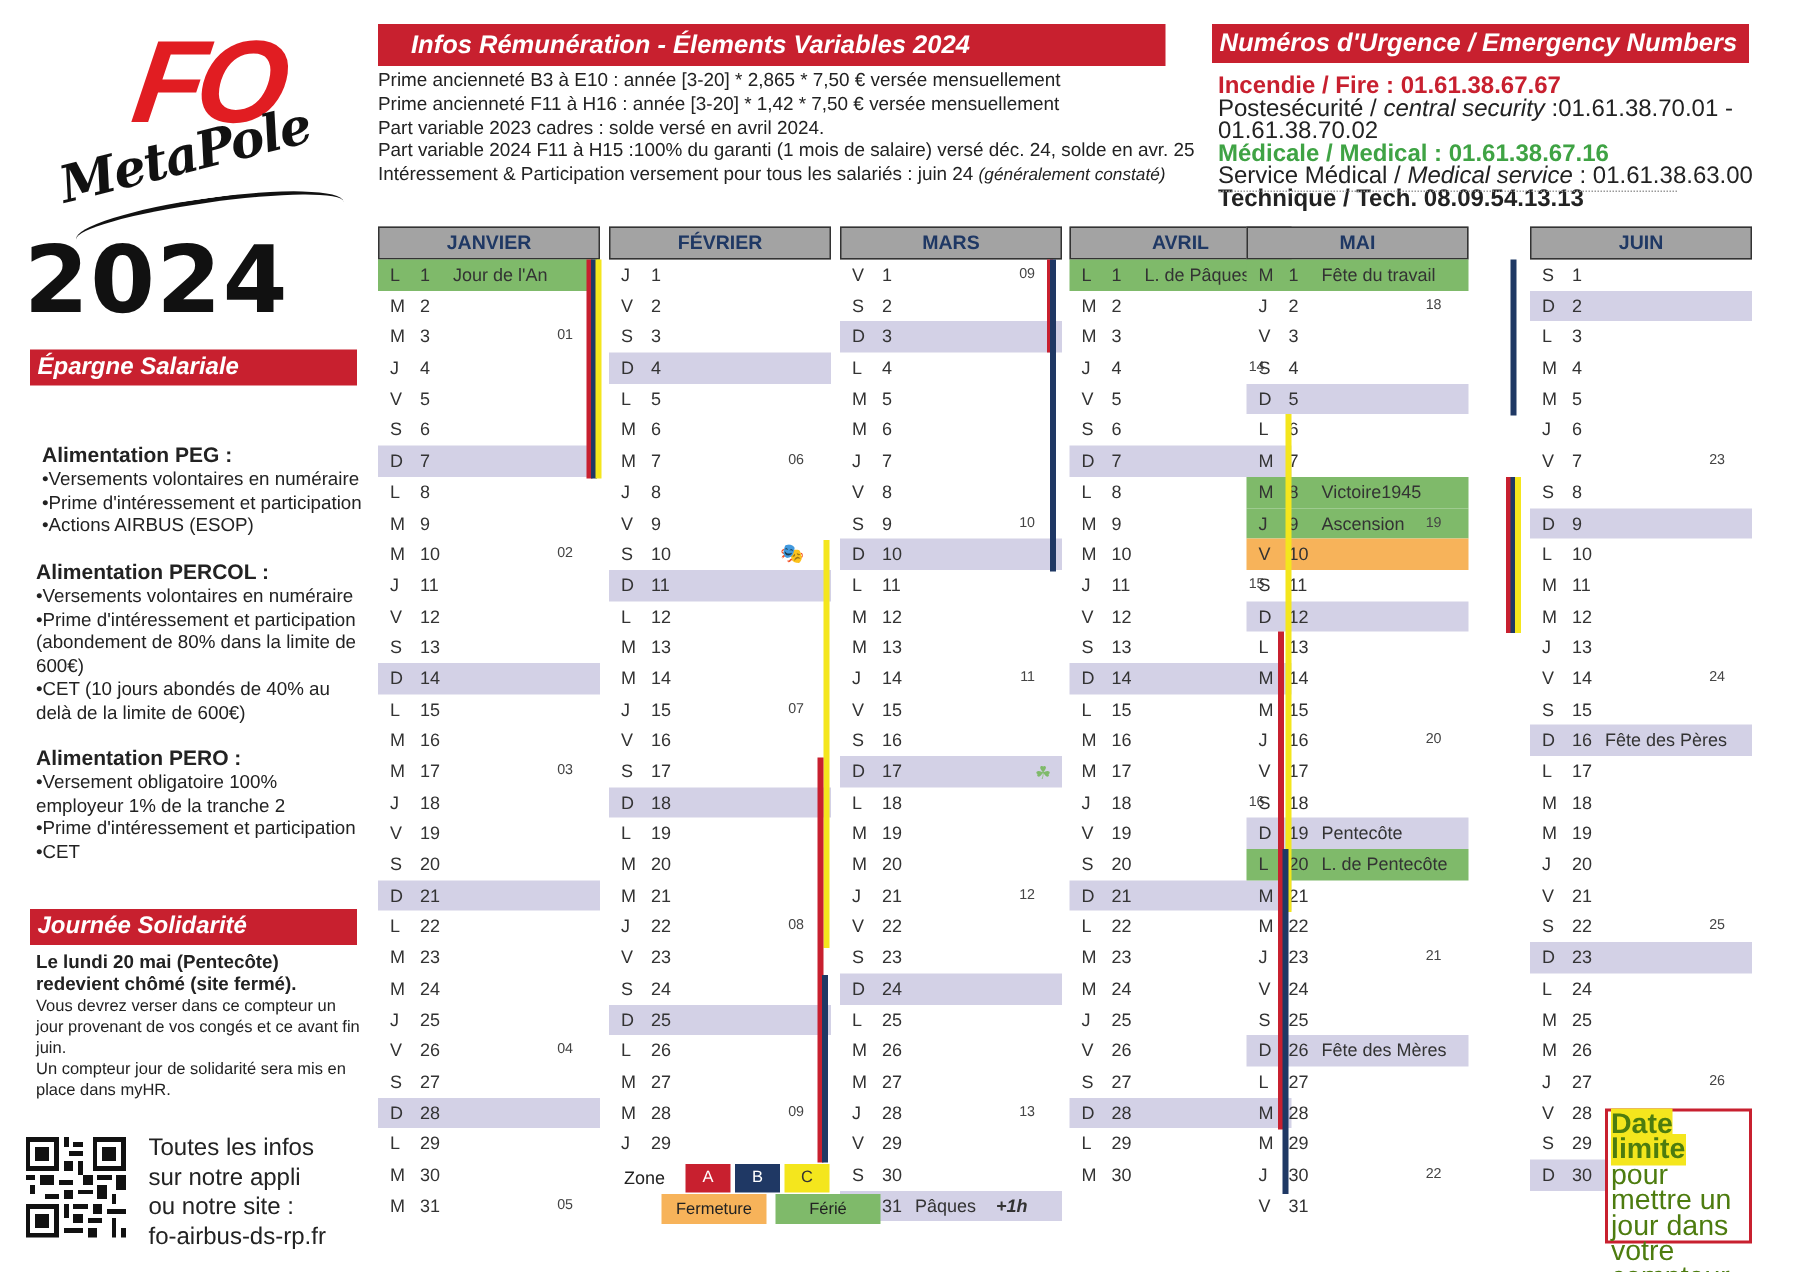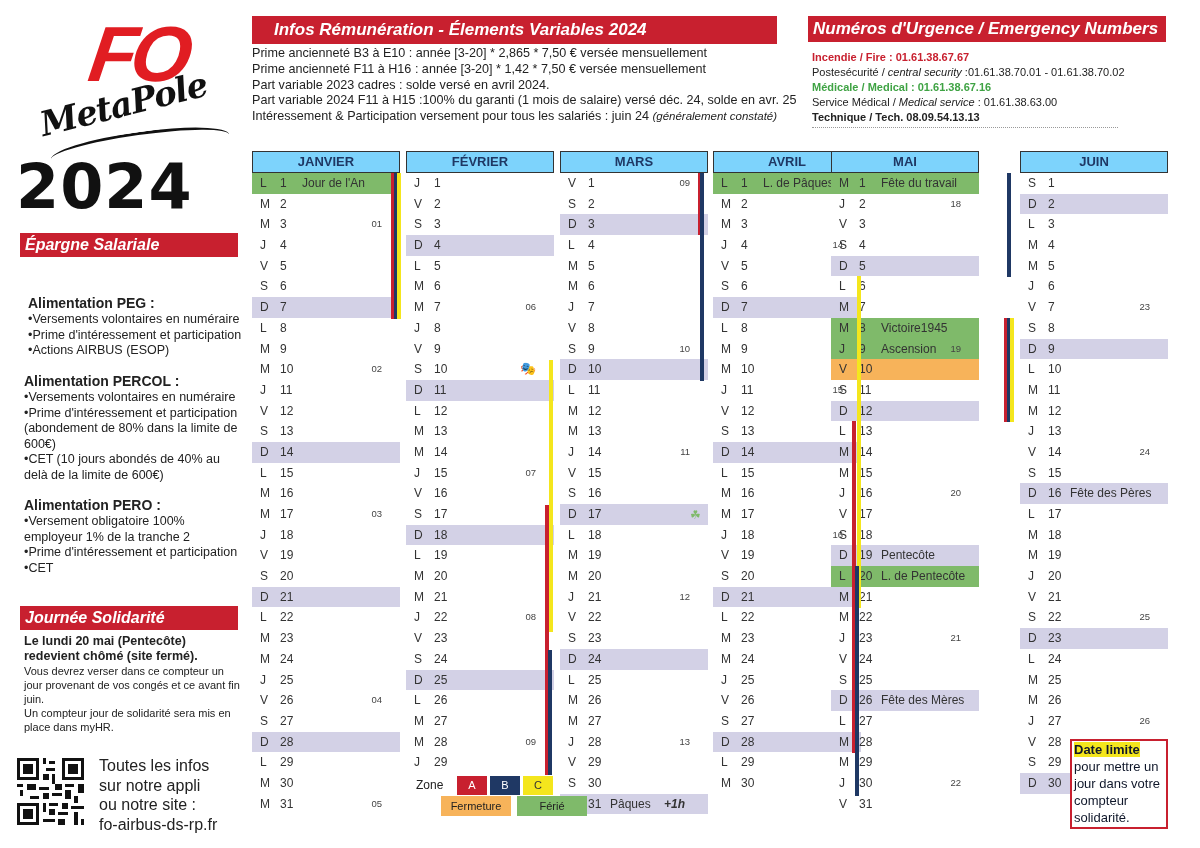--- a/index.html
+++ b/index.html
@@ -24,49 +24,49 @@
   .qr-wrap { position: absolute; left: 17px; top: 758px; width: 67px; height: 67px; }
   .qr-wrap svg { width: 67px; height: 67px; }
   .qr-text { position: absolute; left: 99px; top: 756px; font-size: 16px; line-height: 19.5px; color: #222; }
 
   
   .infos-bar { position: absolute; left: 252px; top: 16px; width: 525px; height: 28px; font-size: 17px; line-height: 28px; padding-left: 22px; }
   .infos-lines { position: absolute; left: 252px; top: 46px; width: 545px; font-size: 12.6px; line-height: 15.8px; color: #222; }
   .infos-lines em { font-size: 11.5px; }
 
   .urg-bar { position: absolute; left: 808px; top: 16px; width: 358px; height: 26px; font-size: 17px; line-height: 26px; padding-left: 5px; }
-  .urg-lines { position: absolute; left: 812px; top: 50px; width: 360px; font-size: 11px; line-height: 15px; color: #222; }
+  .urg-lines { position: absolute; left: 812px; top: 50px; width: 360px; font-size: 16px; line-height: 15px; color: #222; }
   .urg-lines .red { color: #c8202f; font-weight: bold; }
   .urg-lines .green { color: #3fa344; font-weight: bold; }
   .urg-lines .bold { font-weight: bold; }
   .dotted { position: absolute; left: 812px; top: 127px; width: 306px; border-top: 1px dotted #999; }
 
   
   .month { position: absolute; top: 151px; width: 148px; }
-  .month-head { height: 22px; border: 1px solid #333; text-align: center; font-weight: bold; font-size: 13px; line-height: 20px; color: #1f3864; background: #7dd3fc; }
+  .month-head { height: 22px; border: 1px solid #333; text-align: center; font-weight: bold; font-size: 13px; line-height: 20px; color: #1f3864; background: #a3a3a3; }
   .day { position: relative; height: 20.7px; font-size: 12px; line-height: 20.7px; color: #333; display: flex; }
   .day .dl { width: 22px; padding-left: 8px; }
   .day .dn { width: 26px; padding-left: 6px; }
   .day .lbl { flex: 1; padding-left: 2px; white-space: nowrap; }
   .day .wk { position: absolute; right: 18px; top: 0; font-size: 9.5px; color: #444; }
   .day.sun { background: #d3d1e6; }
   .day.hol { background: #7fba6a; }
   .day.close { background: #f7b35a; }
 
   .zbar { position: absolute; width: 4px; }
   .zA { background: #c8202f; }
   .zB { background: #1f3864; }
   .zC { background: #f4e61d; }
 
   .legend { position: absolute; left: 406px; top: 776px; width: 146px; height: 40px; }
   .legend .zone-lbl { position: absolute; left: 10px; top: 2px; font-size: 12px; }
   .legend .zbox { position: absolute; top: 0; width: 30px; height: 19px; font-size: 11px; line-height: 19px; text-align: center; }
   .legend .fb { position: absolute; top: 20px; height: 20px; font-size: 11px; line-height: 20px; text-align: center; margin-left: 35px; }
 
-  .deadline { position: absolute; left: 1070px; top: 739px; width: 98px; height: 90px; border: 2px solid #c8202f; font-size: 13px; line-height: 17px; padding: 0 2px; color: #0f172a; background: #fff; }
+  .deadline { position: absolute; left: 1070px; top: 739px; width: 98px; height: 90px; border: 2px solid #c8202f; font-size: 19px; line-height: 17px; padding: 0 2px; color: #4d7c0f; background: #fff; }
   .deadline .hl { background: #f4e61d; font-weight: bold; }
 
   .icon-small { position: absolute; font-size: 13px; }
 </style>
 </head>
 <body>
 
 <div class="logo">
   <div class="fo">FO</div>
   <div class="meta">MetaPole</div>

